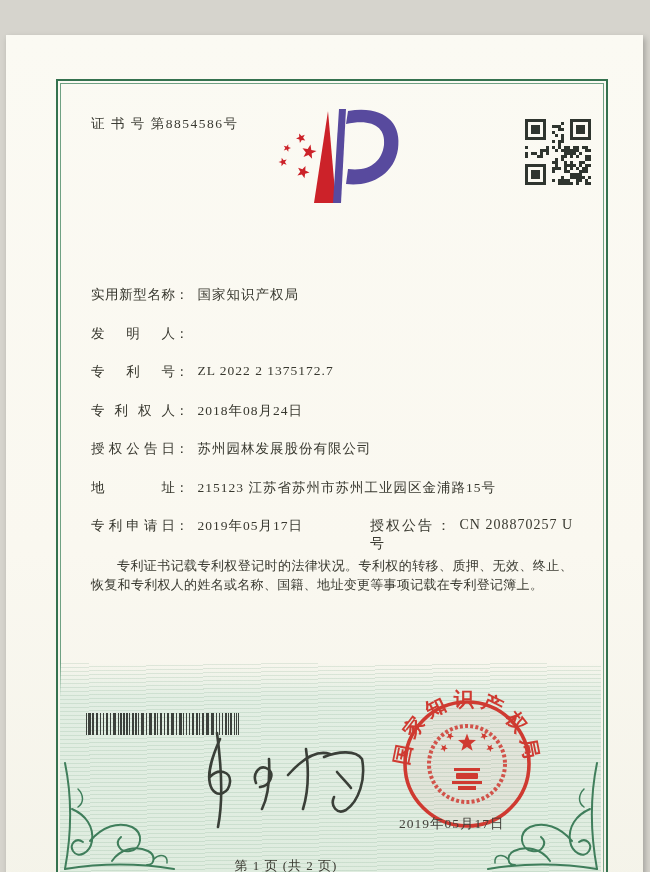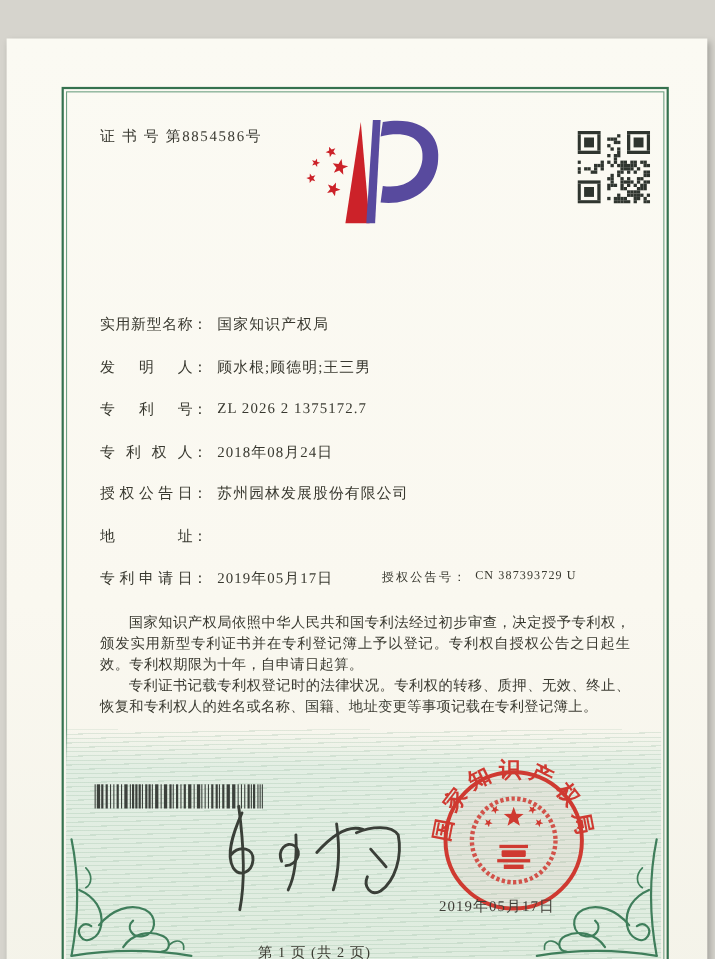--- a/index.html
+++ b/index.html
@@ -41,21 +41,21 @@
   .frow{
     position:relative;height:38.5px;display:flex;align-items:flex-start;
     font-size:13.5px;color:#38382f;font-weight:400;
   }
   .flabel{
     display:inline-block;width:84px;text-align:justify;text-align-last:justify;
     letter-spacing:0;flex:none;
   }
   .colon{flex:none;}
   .fvalue{margin-left:9px;letter-spacing:1px;white-space:nowrap;}
-  .grant2{position:absolute;left:256px;top:0;display:flex;font-size:11px;}
+  .grant2{position:absolute;left:279px;top:0;display:flex;font-size:14px;}
   .grant2 .glabel{letter-spacing:2px;}
   .paras{
     position:absolute;left:85px;top:521px;width:482px;
     font-size:13px;line-height:19px;color:#3a3a31;text-align:justify;
     letter-spacing:.3px;font-weight:500;
   }
   .paras p{margin:0;text-indent:2em;}
   .barcode{position:absolute;left:80px;top:678px;height:22px;display:flex;align-items:stretch;}
   .barcode span{display:block;height:100%;}
   .director{position:absolute;left:95px;top:730px;font-size:15px;color:#3c3c34;letter-spacing:2px;font-weight:500;}
@@ -252,55 +252,54 @@
 
   <div class="fields">
     <div class="frow">
       <span class="flabel">实用新型名称</span>
         <span class="colon">：</span>
       <span class="fvalue">国家知识产权局</span>
     </div>
     <div class="frow">
       <span class="flabel">发明人</span>
         <span class="colon">：</span>
-      <span class="fvalue">顾水根;顾德明;王三男</span>
     </div>
     <div class="frow">
       <span class="flabel">专利号</span>
         <span class="colon">：</span>
-      <span class="fvalue">ZL 2026 2 1375172.7</span>
+      <span class="fvalue">ZL 2022 2 1375172.7</span>
     </div>
     <div class="frow">
       <span class="flabel">专利权人</span>
         <span class="colon">：</span>
       <span class="fvalue">2018年08月24日</span>
     </div>
     <div class="frow">
       <span class="flabel">授权公告日</span>
         <span class="colon">：</span>
       <span class="fvalue">苏州园林发展股份有限公司</span>
     </div>
     <div class="frow">
       <span class="flabel">地址</span>
         <span class="colon">：</span>
+      <span class="fvalue">215123 江苏省苏州市苏州工业园区金浦路15号</span>
     </div>
     <div class="frow">
       <span class="flabel">专利申请日</span>
         <span class="colon">：</span>
       <span class="fvalue">2019年05月17日</span>
       <span class="grant2">
         <span class="glabel">授权公告号</span>
           <span>：</span>
-        <span class="fvalue">CN 387393729 U</span>
+        <span class="fvalue">CN 208870257 U</span>
       </span>
     </div>
   </div>
 
   <div class="paras">
-    <p>国家知识产权局依照中华人民共和国专利法经过初步审查，决定授予专利权，颁发实用新型专利证书并在专利登记簿上予以登记。专利权自授权公告之日起生效。专利权期限为十年，自申请日起算。</p>
     <p>专利证书记载专利权登记时的法律状况。专利权的转移、质押、无效、终止、恢复和专利权人的姓名或名称、国籍、地址变更等事项记载在专利登记簿上。</p>
   </div>
 
   <div class="barcode">
       <span style="width: 1px; background: rgb(60, 65, 60); margin-right: 1px;"></span>
       <span style="width: 3px; background: rgb(60, 65, 60); margin-right: 1px;"></span>
       <span style="width: 2px; background: rgb(60, 65, 60); margin-right: 2px;"></span>
       <span style="width: 2px; background: rgb(60, 65, 60); margin-right: 2px;"></span>
       <span style="width: 1px; background: rgb(60, 65, 60); margin-right: 2px;"></span>
       <span style="width: 1px; background: rgb(60, 65, 60); margin-right: 2px;"></span>

